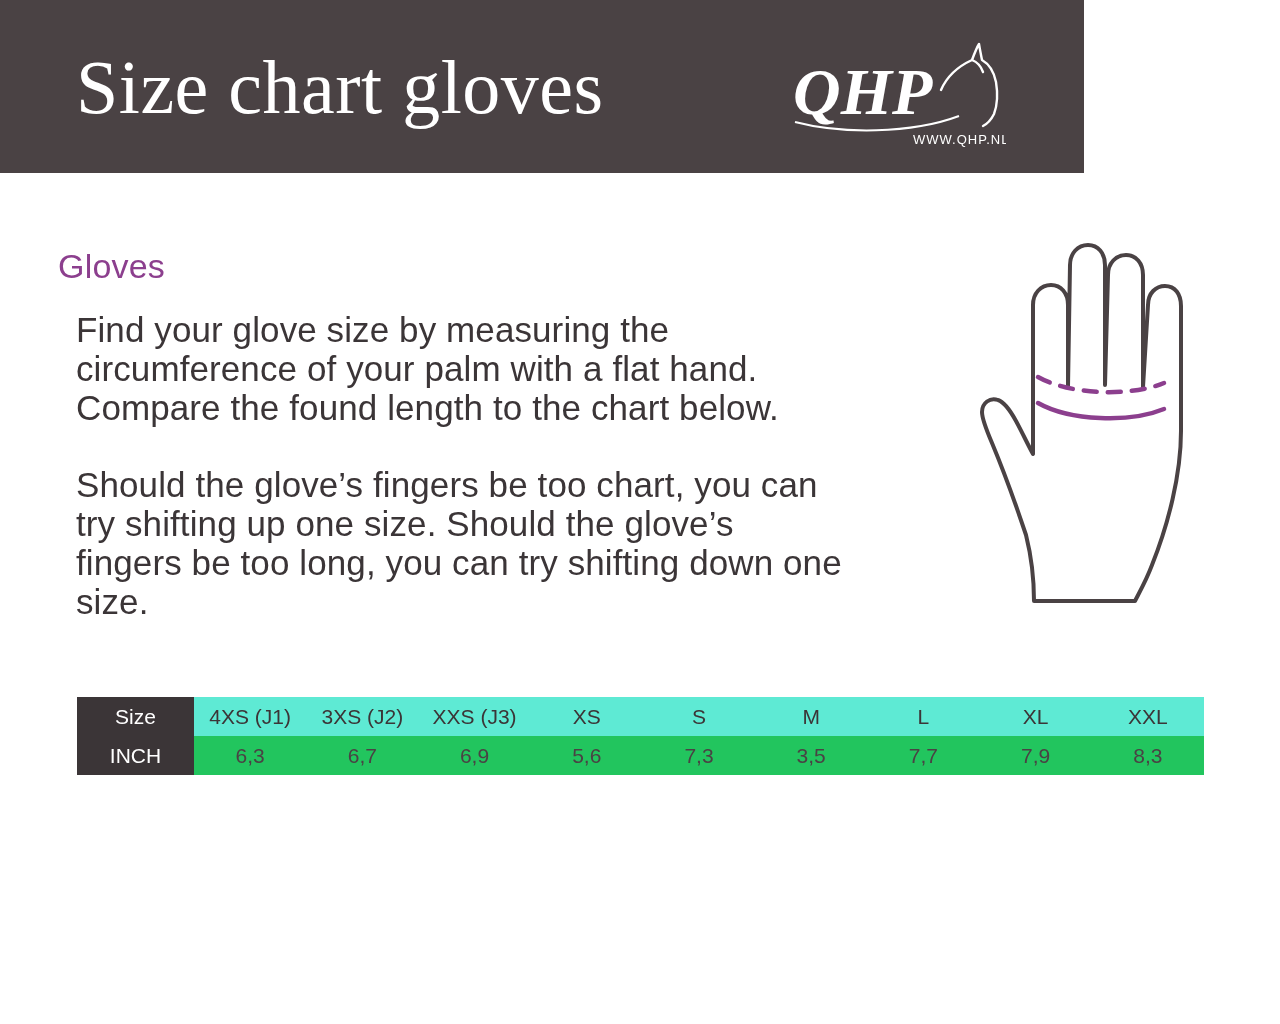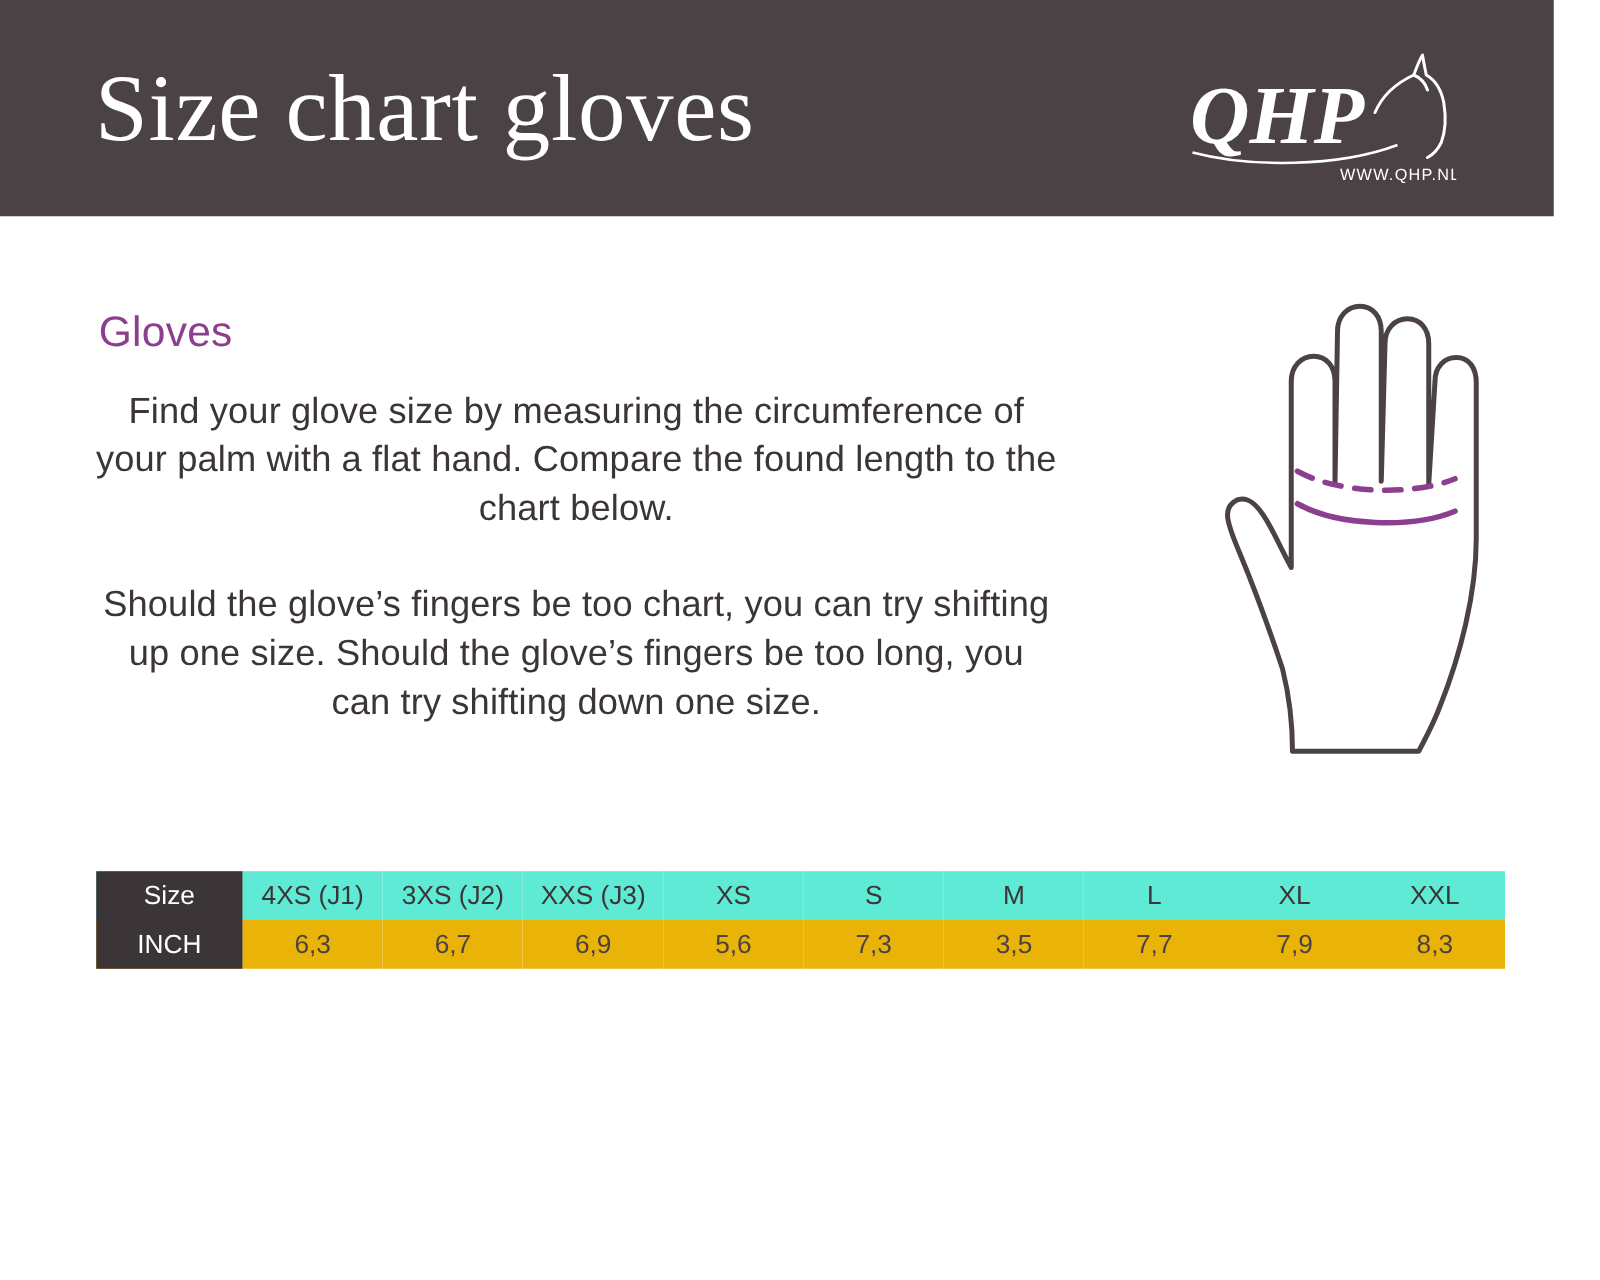--- a/index.html
+++ b/index.html
@@ -13,21 +13,21 @@
     font-family: "Liberation Sans", sans-serif;
     color: #3b3537;
     position: relative;
     overflow: hidden;
   }
 
   
   .header {
     position: absolute;
     left: 0; top: 0;
-    width: 1243px;
+    width: 1084px;
     height: 173px;
     background: #4a4244;
     box-sizing: border-box;
   }
   .header-title {
     position: absolute;
     left: 76px;
     top: 44px;
     font-family: "Liberation Serif", serif;
     font-size: 76px;
@@ -42,39 +42,38 @@
     right: 78px;
     top: 42px;
     width: 215px;
     height: 110px;
   }
   .logo svg { display: block; }
 
   
   .section-title {
     position: absolute;
-    left: 79px;
+    left: 58px;
     top: 246px;
     font-size: 34px;
     line-height: 40px;
     color: #8c3f8e;
     margin: 0;
     font-weight: normal;
     letter-spacing: 0.2px;
   }
   .para {
     position: absolute;
     left: 76px;
-    font-size: 29px;
+    font-size: 35px;
     line-height: 39px;
     color: #3b3537;
     margin: 0;
     width: 770px;
     letter-spacing: 0.1px;
-    text-align: center;
   }
   .para-1 { top: 310px; }
   .para-2 { top: 465px; }
 
   
   .hand {
     position: absolute;
     left: 930px;
     top: 235px;
     width: 290px;
@@ -110,21 +109,21 @@
     height: 47px;
     font-size: 21.5px;
   }
   .rowlabel {
     background: #3b3537;
     color: #ffffff !important;
     font-size: 19px;
     width: 117px;
   }
   .row-cm { background: #ffffff; }
-  .row-inch { background: #eab308; }
+  .row-inch { background: #22c55e; }
   .row-cm td.datacell, .row-inch td.datacell {
     font-size: 21px;
     color: #4a4244;
   }
 </style>
 </head>
 <body>
 
 <div class="header">
   <h1 class="header-title">Size chart gloves</h1>

